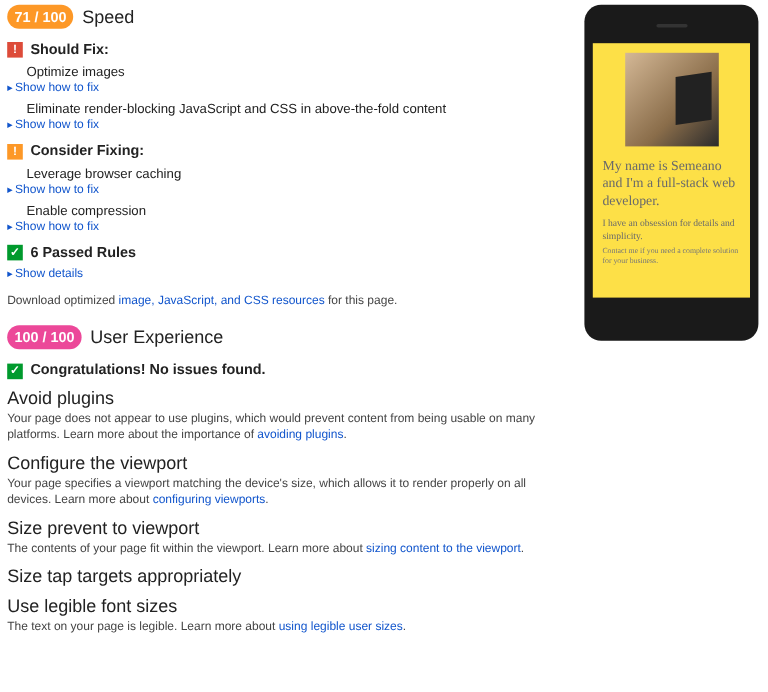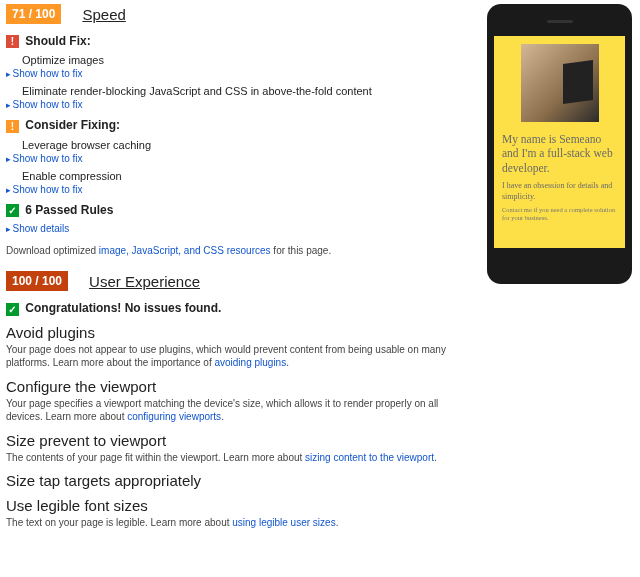--- a/index.html
+++ b/index.html
@@ -1,20 +1,20 @@
 <!DOCTYPE html>
 <html><head>
 <meta charset="utf-8">
 <style>
   * { box-sizing: border-box; margin: 0; padding: 0; }
   body { font-family: Arial, Helvetica, sans-serif; font-size: 11px; color: #222; background: #fff; width: 640px; padding: 4px 6px; position: relative; }
-  .score { display: inline-block; color: #fff; font-weight: bold; padding: 3px 6px; font-size: 12px; vertical-align: middle; margin-right: 18px; }
+  .score { display: inline-block; color: #fff; font-weight: bold; padding: 3px 6px; font-size: 12px; vertical-align: middle; margin-right: 4px; border-radius: 10px; }
   .score.orange { background: #fd9827; }
-  .score.green { background: #c2410c; }
-  .section-title { display: inline-block; font-size: 15px; font-weight: normal; vertical-align: middle; text-decoration: underline; }
+  .score.green { background: #ec4899; }
+  .section-title { display: inline-block; font-size: 15px; font-weight: normal; vertical-align: middle; }
   .section-head { margin-bottom: 10px; }
   .icon-box { display: inline-block; width: 13px; height: 13px; text-align: center; line-height: 13px; font-size: 10px; color: #fff; font-weight: bold; vertical-align: middle; margin-right: 3px; }
   .icon-box.red { background: #dd4b39; }
   .icon-box.orange { background: #fd9827; }
   .icon-box.green { background: #009a2d; }
   .group-head { font-weight: bold; font-size: 12px; margin: 8px 0 6px; }
   .rule { font-size: 11px; margin: 6px 16px 2px; }
   .link { color: #1155cc; cursor: pointer; }
   .show { font-size: 10px; color: #1155cc; cursor: pointer; }
   .show::before { content: "▸"; color: #1155cc; margin-right: 2px; font-size: 9px; }

